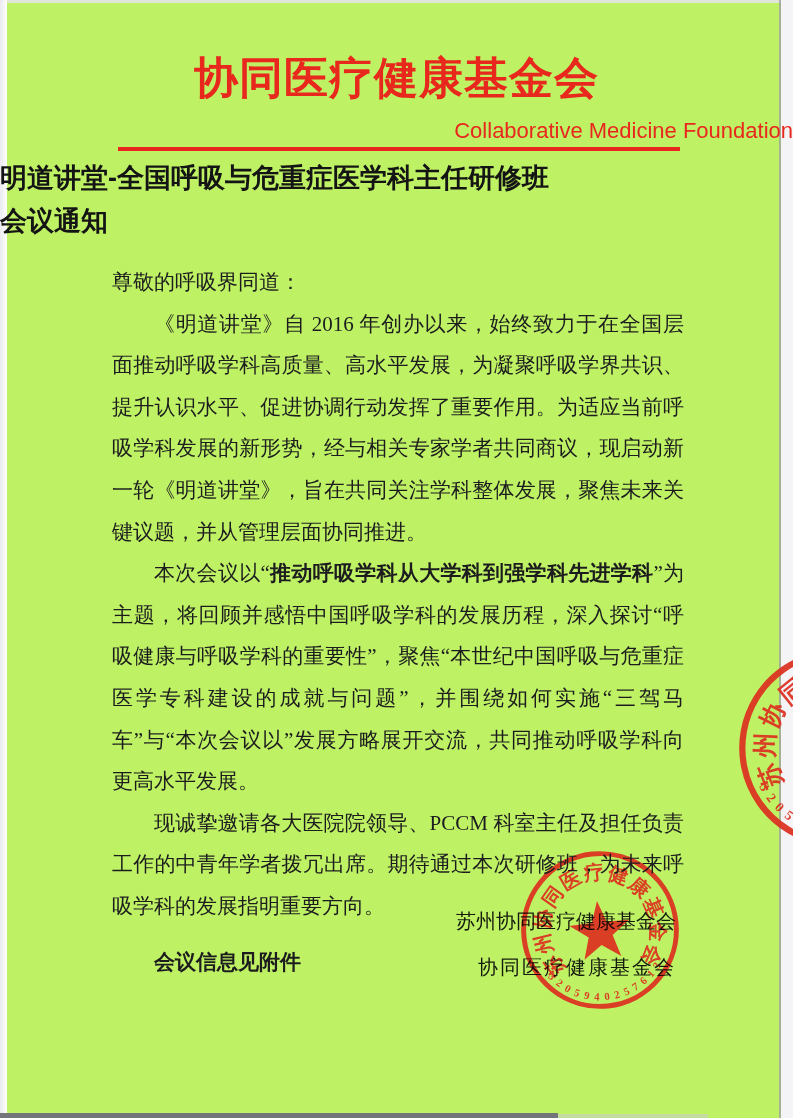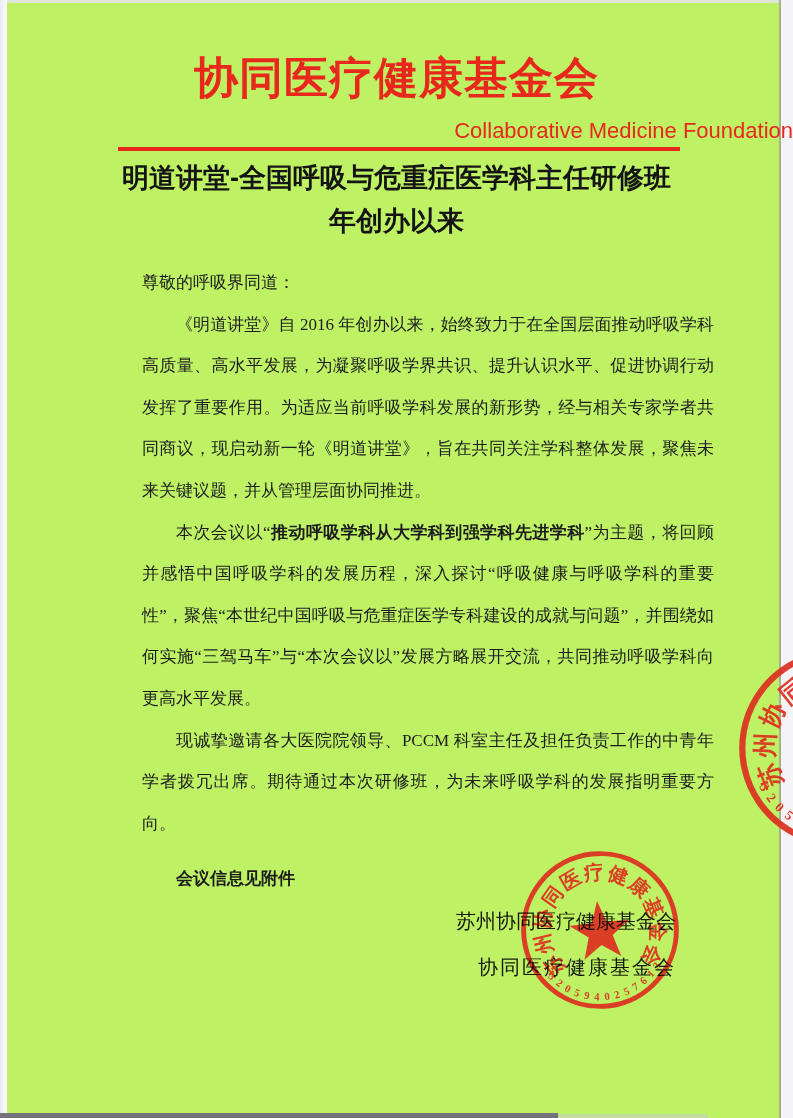--- a/index.html
+++ b/index.html
@@ -36,33 +36,32 @@
     position:absolute;left:0;top:118px;width:100%;
     text-align:right;
     font-family:"Liberation Sans","DejaVu Sans",sans-serif;
     font-size:22px;line-height:1.2;color:var(--accent);
   }
   .red-rule{
     position:absolute;left:118px;top:147px;width:562px;height:4px;
     background:var(--accent);
   }
   .doc-title{
-    position:absolute;left:0;width:100%;text-align:center;
+    position:absolute;left:0;width:100%;
     font-family:"Liberation Sans","DejaVu Sans",sans-serif;
     font-weight:bold;font-size:27px;color:#141414;line-height:1.2;
   }
   .doc-title.l1{top:162px;}
   .doc-title.l2{top:205px;}
 
   .letter{
     position:absolute;left:112px;top:262px;width:572px;
-    font-size:17px;line-height:41.6px;
+    font-size:21px;line-height:41.6px;
     text-align:justify;
     z-index:3;
-    margin-left:30px;
   }
   .letter p{text-indent:2em;}
   .letter p.salutation{text-indent:0;}
   .letter p.attachment{margin-top:14px;font-weight:bold;}
   .b{font-weight:bold;}
 
   .sig-line{
     position:absolute;right:117px;z-index:4;
     font-size:20px;white-space:nowrap;
     mix-blend-mode:multiply;
@@ -93,21 +92,21 @@
   <div class="edge-right-outer"></div>
   <div class="edge-right-line"></div>
   <div class="edge-bottom-dark"></div>
   <div class="edge-bottom-light"></div>
 
   <div class="org-cn">协同医疗健康基金会</div>
   <div class="org-en">Collaborative Medicine Foundation</div>
   <div class="red-rule"></div>
 
   <div class="doc-title l1">明道讲堂-全国呼吸与危重症医学科主任研修班</div>
-  <div class="doc-title l2">年创办以来</div>
+  <div class="doc-title l2">会议通知</div>
 
   <div class="letter">
     <p class="salutation">尊敬的呼吸界同道：</p>
     <p><span>《明道讲堂》自 2016 年创办以来，始终致力于在全国层面推动呼吸学科高质量、高水平发展，为凝聚呼吸学界共识、提升认识水平、促进协调行动发挥了重要作用。为适应当前呼吸学科发展的新形势，经与相关专家学者共同商议，现启动新一轮《明道讲堂》，旨在共同关注学科整体发展，聚焦未来关键议题，并从管理层面协同推进。</span></p>
     <p><span>本次会议以“</span><span class="b">推动呼吸学科从大学科到强学科先进学科</span><span>”为主题，将回顾并感悟中国呼吸学科的发展历程，深入探讨“呼吸健康与呼吸学科的重要性”，聚焦“本世纪中国呼吸与危重症医学专科建设的成就与问题”，并围绕如何实施“三驾马车”与“本次会议以”发展方略展开交流，共同推动呼吸学科向更高水平发展。</span></p>
     <p><span>现诚挚邀请各大医院院领导、PCCM 科室主任及担任负责工作的中青年学者拨冗出席。期待通过本次研修班，为未来呼吸学科的发展指明重要方向。</span></p>
     <p class="attachment">会议信息见附件</p>
   </div>
 
   <svg class="seal main" viewBox="0 0 200 200">

